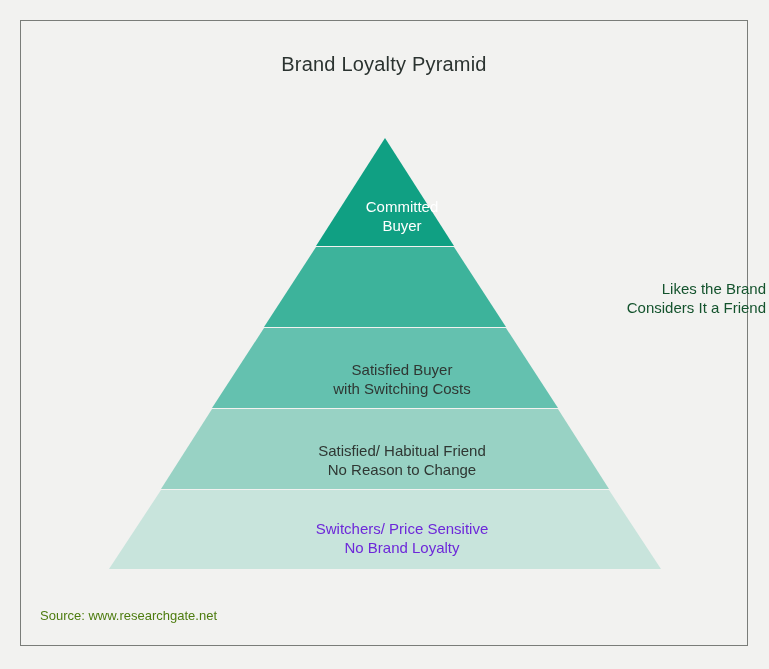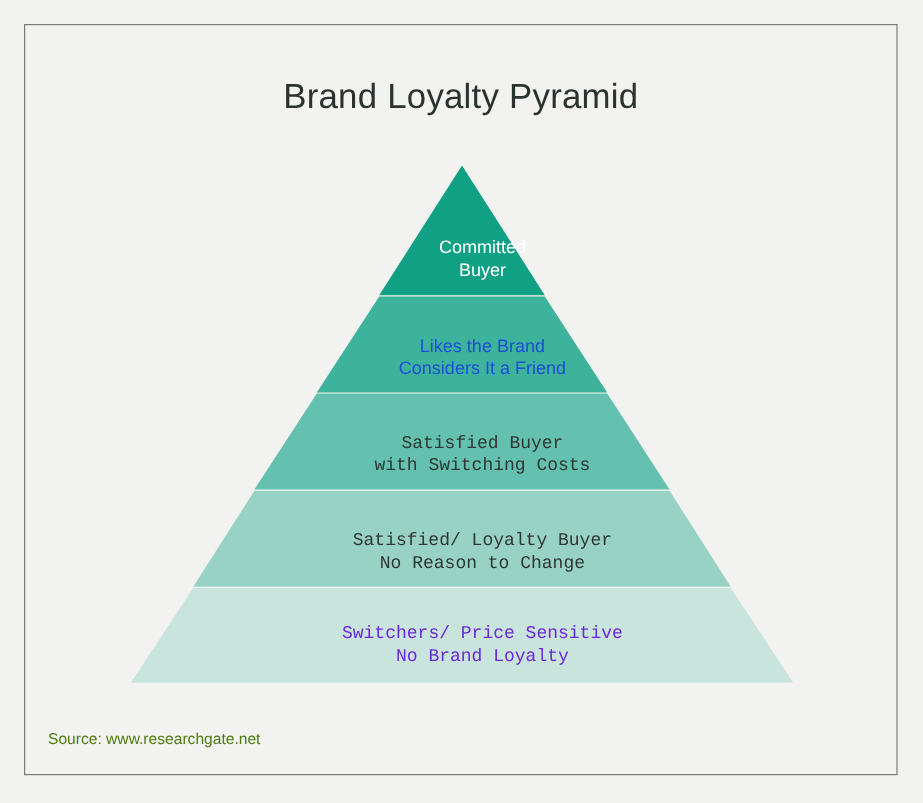--- a/index.html
+++ b/index.html
@@ -20,24 +20,24 @@
     top: 20px;
     width: 728px;
     height: 626px;
     border: 1px solid #7a7d79;
     background: #f2f2f0;
     box-sizing: border-box;
   }
   .figure-title {
     position: absolute;
     left: 0;
-    top: 44px;
+    top: 32px;
     width: 100%;
     text-align: center;
-    font-size: 29px;
+    font-size: 20px;
     font-weight: 400;
     color: #2b3330;
     letter-spacing: 0.2px;
   }
   .pyramid-wrap {
     position: absolute;
     left: 0;
     top: 0;
     width: 728px;
     height: 626px;
@@ -57,21 +57,21 @@
   }
   .tier-label {
     position: absolute;
     width: 100%;
     text-align: center;
     font-size: 15px;
     line-height: 19px;
     white-space: pre-line;
   }
   .tier-label.light { color: #ffffff; }
-  .tier-label.dark  { color: #2f3733; font-family: Liberation Mono, monospace; }
+  .tier-label.dark  { color: #2f3733; }
 
   .tier-1 { top: 176px; }
   .tier-2 { top: 258px; }
   .tier-3 { top: 339px; }
   .tier-4 { top: 420px; }
   .tier-5 { top: 498px; }
 
   .source-note {
     position: absolute;
     left: 19px;
@@ -94,25 +94,25 @@
       <polygon points="364,117 433,225 295,225" fill="#10a083"></polygon>
       <polygon points="295,226 433,226 485,306 243,306" fill="#3db39b"></polygon>
       <polygon points="243,307 485,307 537,387 191,387" fill="#64c1af"></polygon>
       <polygon points="191,388 537,388 588,468 140,468" fill="#98d2c4"></polygon>
       <polygon points="140,469 588,469 640,548 88,548" fill="#c8e4dc"></polygon>
     </svg>
 
     <div class="tier-labels">
       <div class="tier-label light tier-1" style="color: rgb(255, 255, 255);">Committed
 Buyer</div>
-      <div class="tier-label light tier-2" style="color: #1d4ed8;">Likes the Brand
+      <div class="tier-label light tier-2" style="color: #14532d; text-align: right;">Likes the Brand
 Considers It a Friend</div>
       <div class="tier-label dark tier-3" style="color: rgb(47, 55, 51);">Satisfied Buyer
 with Switching Costs</div>
-      <div class="tier-label dark tier-4" style="color: rgb(47, 55, 51);">Satisfied/ Loyalty Buyer
+      <div class="tier-label dark tier-4" style="color: rgb(47, 55, 51);">Satisfied/ Habitual Friend
 No Reason to Change</div>
       <div class="tier-label dark tier-5" style="color: #6d28d9;">Switchers/ Price Sensitive
 No Brand Loyalty</div>
     </div>
 
   </div>
 
   <div class="source-note">Source: www.researchgate.net</div>
 
 </div>

